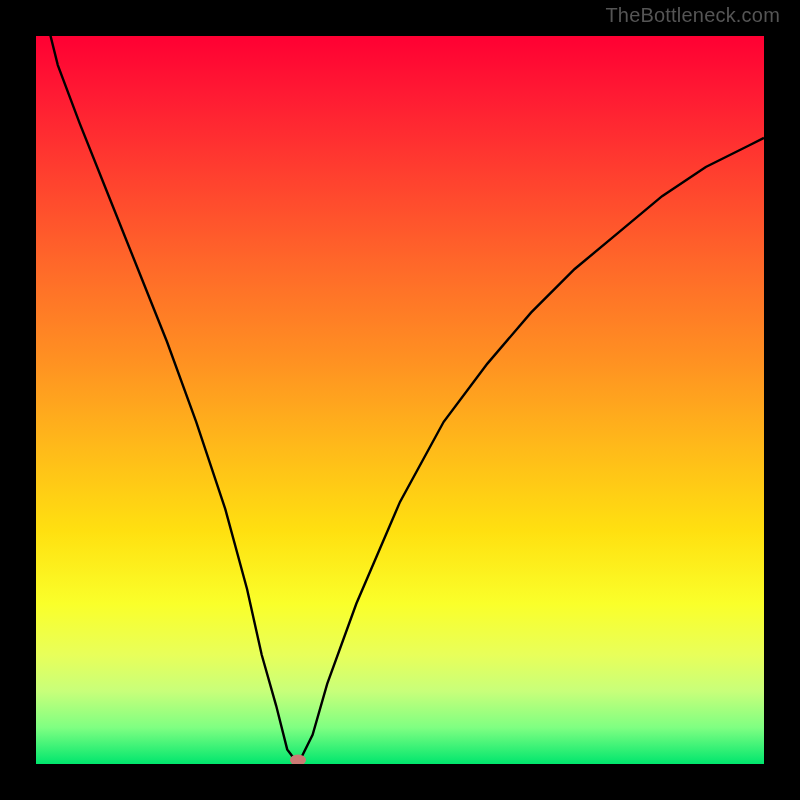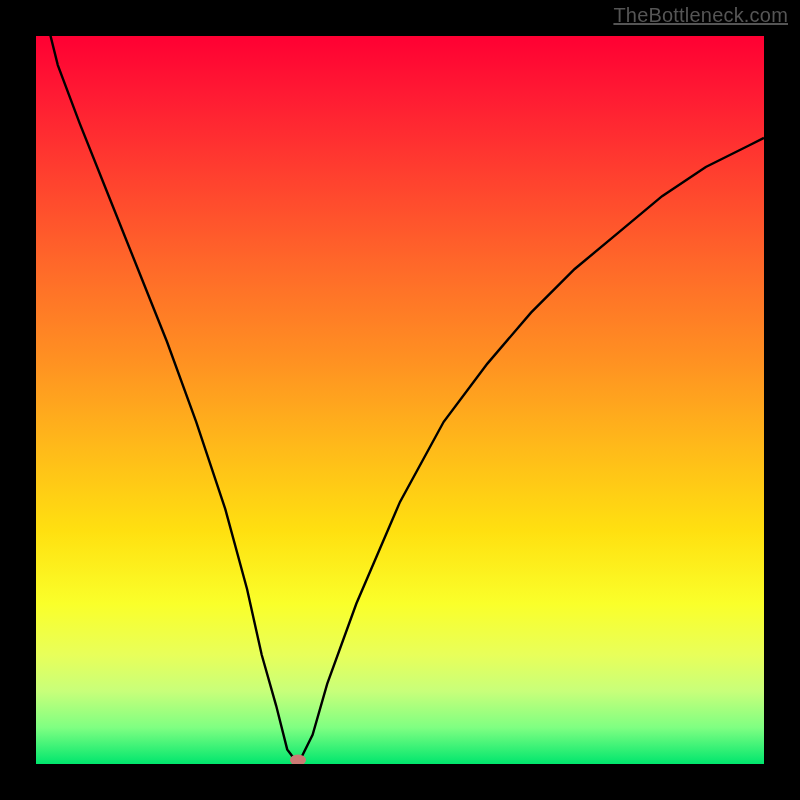--- a/index.html
+++ b/index.html
@@ -7,27 +7,26 @@
     width: 800px;
     height: 800px;
     background: #000;
     position: relative;
     font-family: Arial, Helvetica, sans-serif;
     overflow: hidden;
   }
   .watermark {
     position: absolute;
     top: 4px;
-    right: 12px;
+    right: 20px;
     color: #555;
     font-size: 20px;
     font-weight: 500;
     z-index: 20;
     letter-spacing: 0.2px;
-    text-decoration: underline;
   }
   .plot-area {
     position: absolute;
     left: 36px;
     top: 36px;
     width: 728px;
     height: 728px;
     overflow: hidden;
   }
   .gradient {

